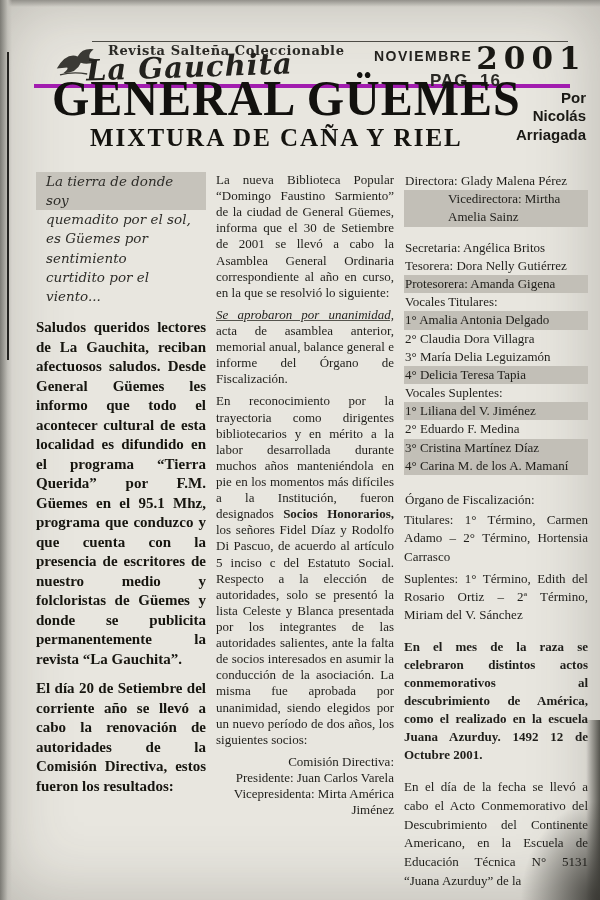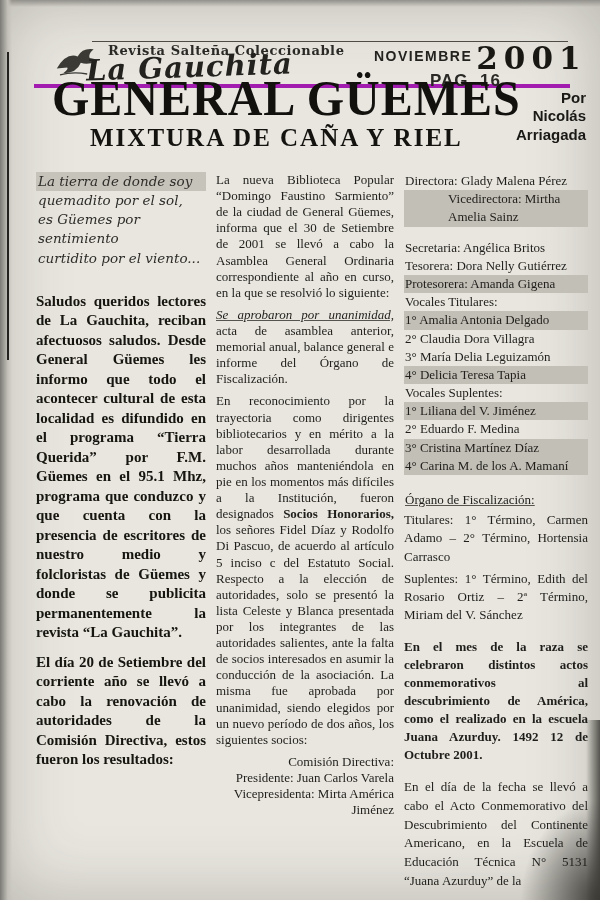--- a/index.html
+++ b/index.html
@@ -49,40 +49,40 @@
 
   
   .columns{position:absolute;left:36px;right:12px;top:172px;bottom:8px;display:flex;gap:10px;}
   .col{min-width:0;}
   .col-left{width:170px;}
   .col-mid{width:178px;}
   .col-right{flex:1;}
 
   .epigraph{font-family:"DejaVu Serif",serif;font-style:italic;font-size:13.5px;
     line-height:1.42;color:#2e2d29;}
-  .ep-line{padding:0 2px;}
+  .ep-line{padding:0 10px;}
   .ep-hl{background:#c6c3bb;}
 
   .lead-para{margin:0 0 10px;font-weight:bold;font-size:15px;line-height:1.3;
     text-align:justify;color:#16150f;hyphens:auto;}
-  .col-left .lead-para:first-of-type{margin-top:24px;}
+  .col-left .lead-para:first-of-type{margin-top:12px;}
 
   .col-mid p{margin:0 0 6px;font-size:13px;line-height:1.24;text-align:justify;
     color:#1f1e1a;hyphens:auto;}
   .col-mid p.tight{margin:0;text-align:right;}
   .marker-ul{text-decoration:underline;text-decoration-color:#55544e;font-style:italic;}
   .bold{font-weight:bold;}
 
   .col-right{font-size:13px;line-height:1.4;color:#1f1e1a;}
   .rline{padding:0 1px;}
   .hl{background:#c2bfb7;}
   .gap-after{margin-bottom:12px;padding-left:44px;}
   .rpara{margin:0 0 4px;text-align:justify;hyphens:auto;}
   .fiscal{margin-top:16px;}
-  .ul-head{text-decoration:underline;text-decoration-color:#55544e;margin-bottom:2px;}
+  .ul-head{text-decoration-color:#55544e;margin-bottom:2px;}
   .bold-para{margin-top:14px;font-weight:bold;line-height:1.38;}
   .closing{margin-top:14px;line-height:1.45;}
 </style>
 </head>
 <body>
 
 <div class="page">
 
   <div class="top-edge"></div>
   <div class="left-strip"></div>

